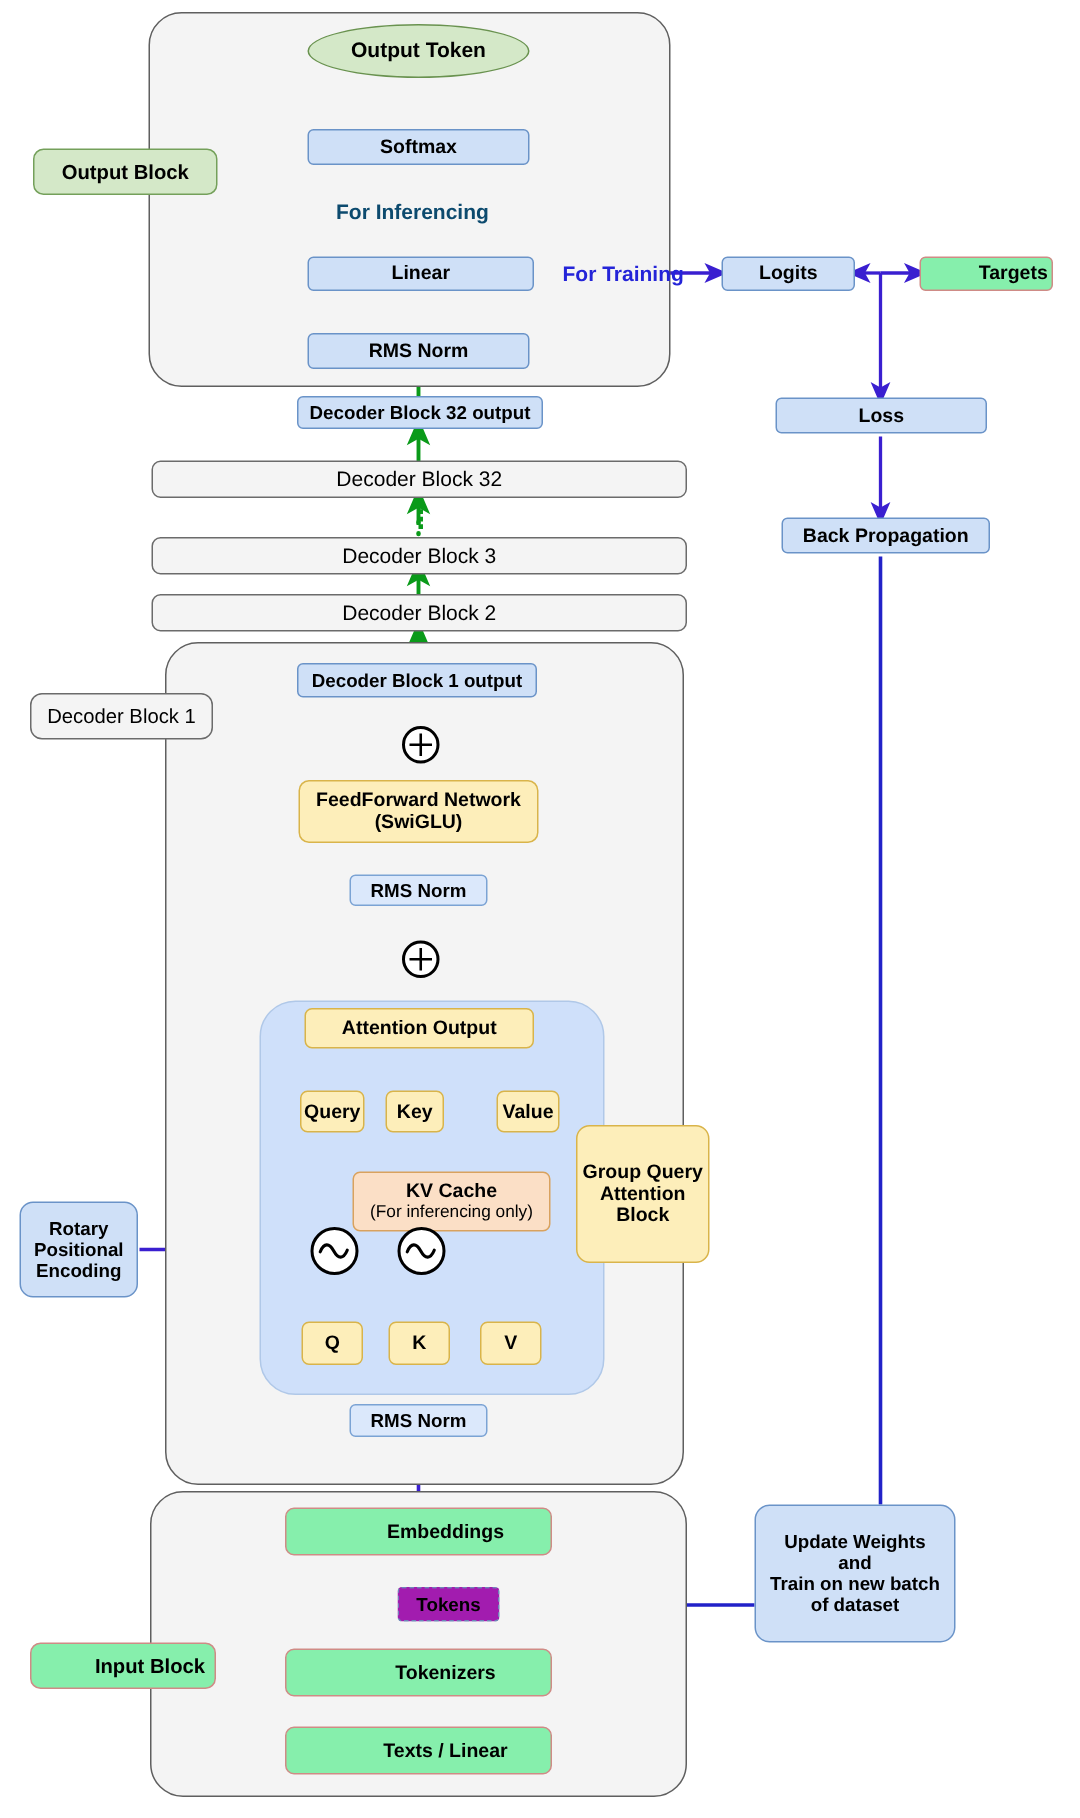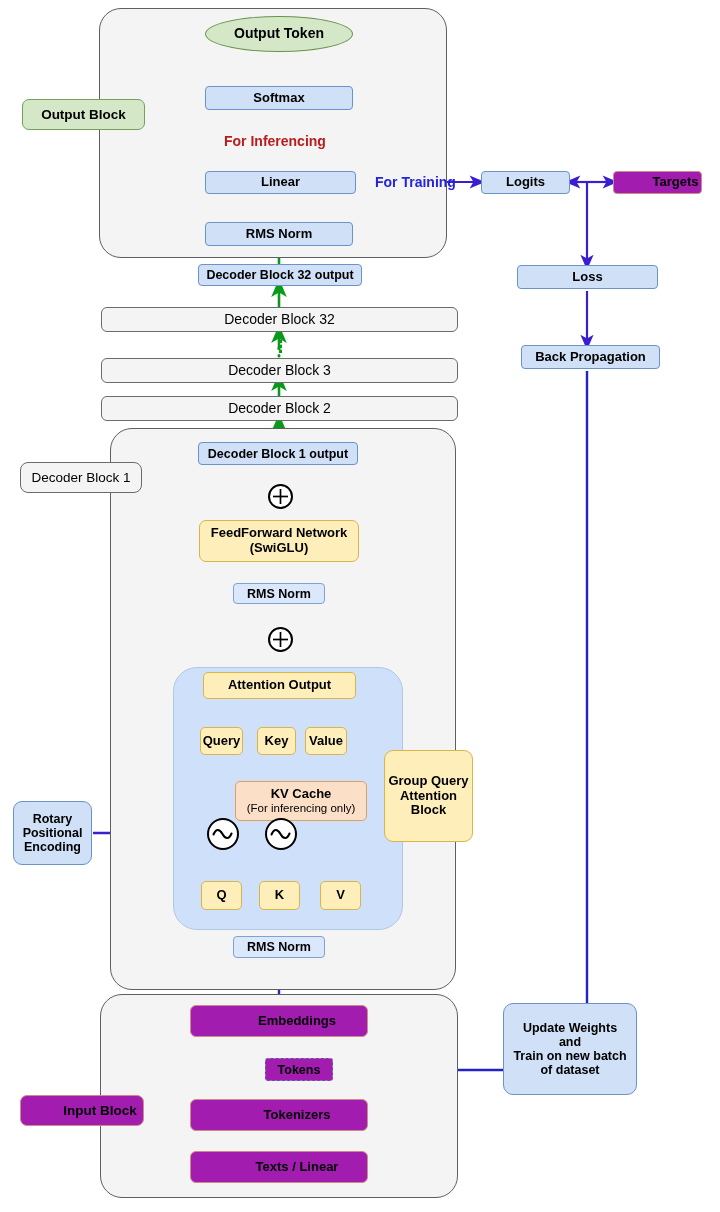--- a/index.html
+++ b/index.html
@@ -13,31 +13,31 @@
   .panel{background:#f4f4f4;border:1.4px solid #5f5f5f;border-radius:22px;}
 
   
   .node{display:flex;align-items:center;justify-content:center;text-align:center;
         font-weight:bold;color:#000;line-height:1.12;border-radius:4px;
         font-size:13px;}
   .blue   {background:#cfe0f7;border:1.2px solid #6a93c8;}
   .blue2  {background:#dbe8fb;border:1.2px solid #7ba3d4;}
   .yellow {background:#fdeeba;border:1.2px solid #d9b44a;}
   .peach  {background:#fbdfc6;border:1.2px solid #d9a25e;margin-top:12px;}
-  .pink   {background:#a21caf;border:1.2px solid #cf8b86;padding-left:36px;}
+  .pink   {background:#86efac;border:1.2px solid #cf8b86;padding-left:36px;}
   .green  {background:#d4e8c8;border:1.2px solid #74a05a;}
   .grey   {background:#f4f4f4;border:1.4px solid #6b6b6b;border-radius:6px;font-weight:normal;font-size:14px;}
   .tokens {background:#a21caf;border:1.4px dashed #6f86b8;border-radius:3px;font-weight:bold;font-size:12.5px;}
   .ellipse{background:#d4e8c8;border:1.5px solid #69924f;border-radius:50%;}
 
   .tag{border-radius:7px;}
 
   
   .flabel{position:absolute;font-weight:bold;white-space:nowrap;}
-  .inf{color:#b91c1c;font-size:14px;}
+  .inf{color:#0c4a6e;font-size:14px;}
   .trn{color:#2424d8;font-size:14px;}
 
   
   .circ{position:absolute;border-radius:50%;background:#fff;border:2px solid #000;}
 
   svg.lines{position:absolute;left:0;top:0;width:720px;height:1212px;overflow:visible;pointer-events:none;}
 </style>
 </head>
 <body>
 
@@ -202,21 +202,21 @@
       <line x1="10.5" y1="3" x2="10.5" y2="18" stroke="#000" stroke-width="1.7"></line>
     </svg>
   </div>
 
   <div class="abs" style="left:173px;top:667px;width:230px;height:263px;background:#cfe0fa;border:1px solid #b0c8e8;border-radius:24px;"></div>
 
   <div class="abs node yellow" style="left:203px;top:672px;width:153px;height:27px;border-radius:5px;">Attention Output</div>
 
   <div class="abs node yellow" style="left:200px;top:727px;width:43px;height:28px;border-radius:5px;">Query</div>
   <div class="abs node yellow" style="left:257px;top:727px;width:39px;height:28px;border-radius:5px;">Key</div>
-  <div class="abs node yellow" style="left:305px;top:727px;width:42px;height:28px;border-radius:5px;text-align:right;">Value</div>
+  <div class="abs node yellow" style="left:331px;top:727px;width:42px;height:28px;border-radius:5px;text-align:right;">Value</div>
 
   <div class="abs node peach" style="left:235px;top:769px;width:132px;height:40px;flex-direction:column;border-radius:5px;">
     <span style="font-weight:bold;font-size:13px;">KV Cache</span>
     <span style="font-weight:normal;font-size:11.5px;">(For inferencing only)</span>
   </div>
 
   <div class="abs node yellow" style="left:384px;top:750px;width:89px;height:92px;flex-direction:column;border-radius:9px;">
     <span>Group Query</span>
     <span>Attention</span>
     <span>Block</span>

